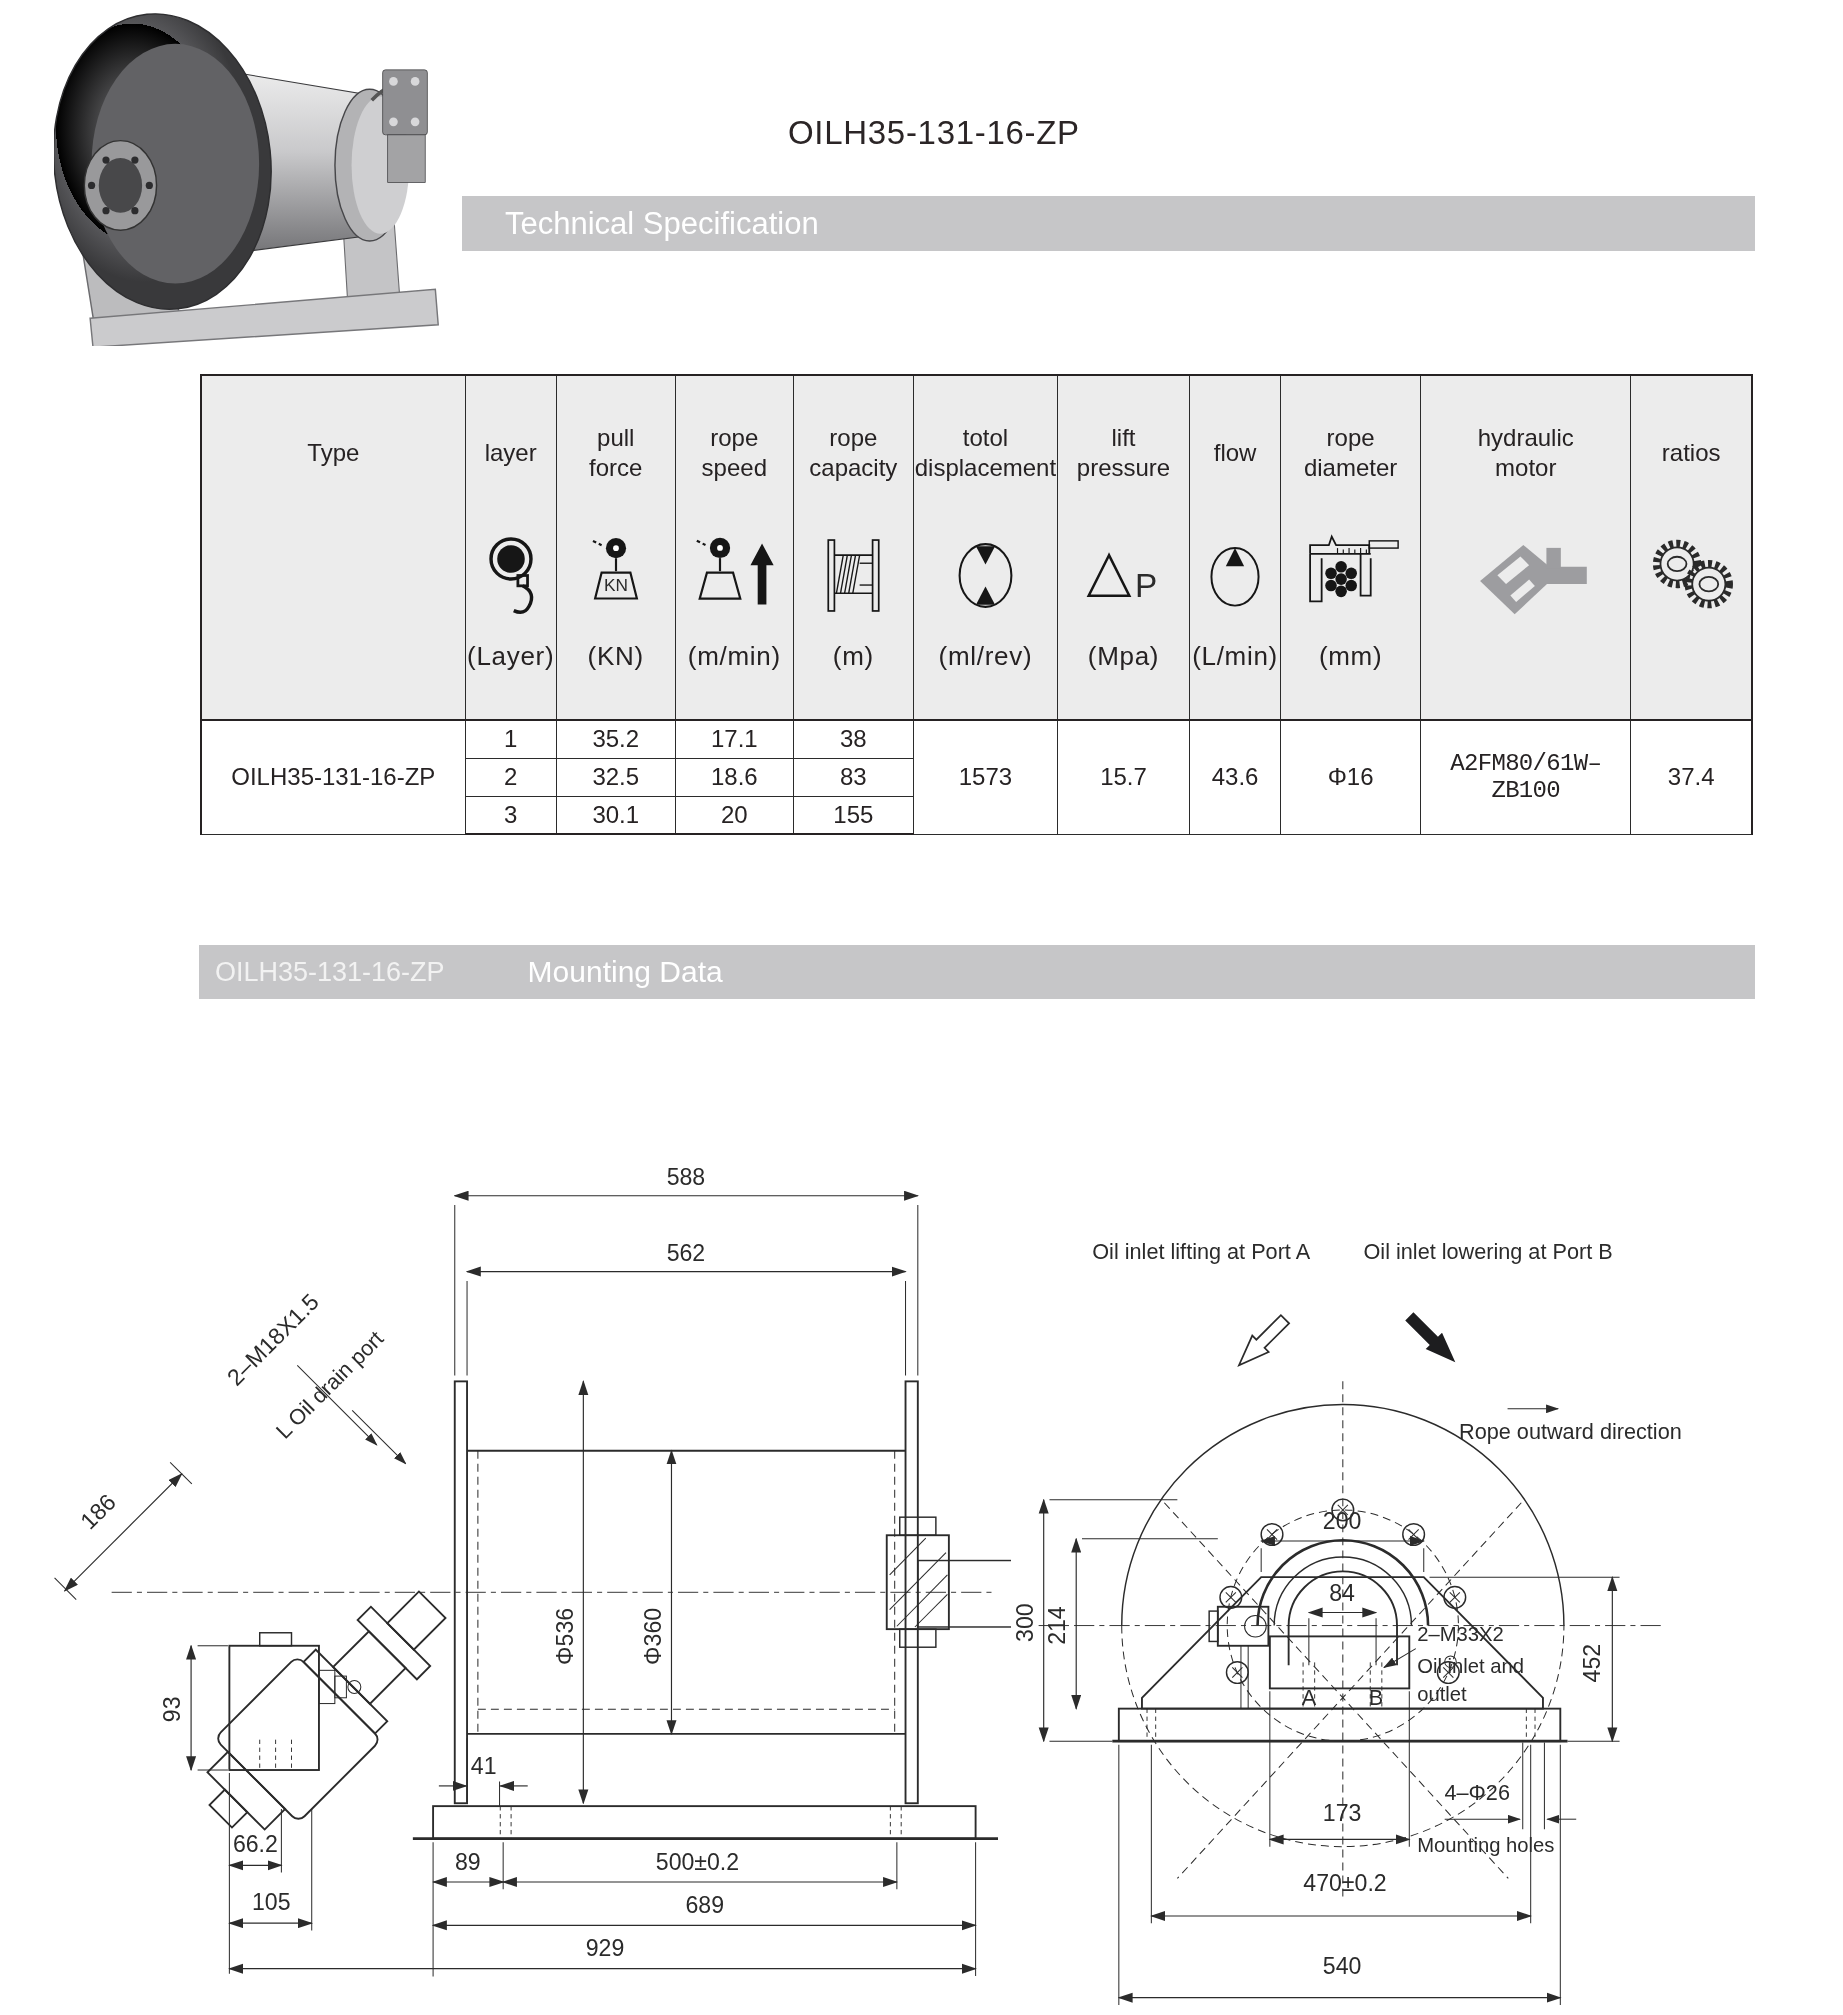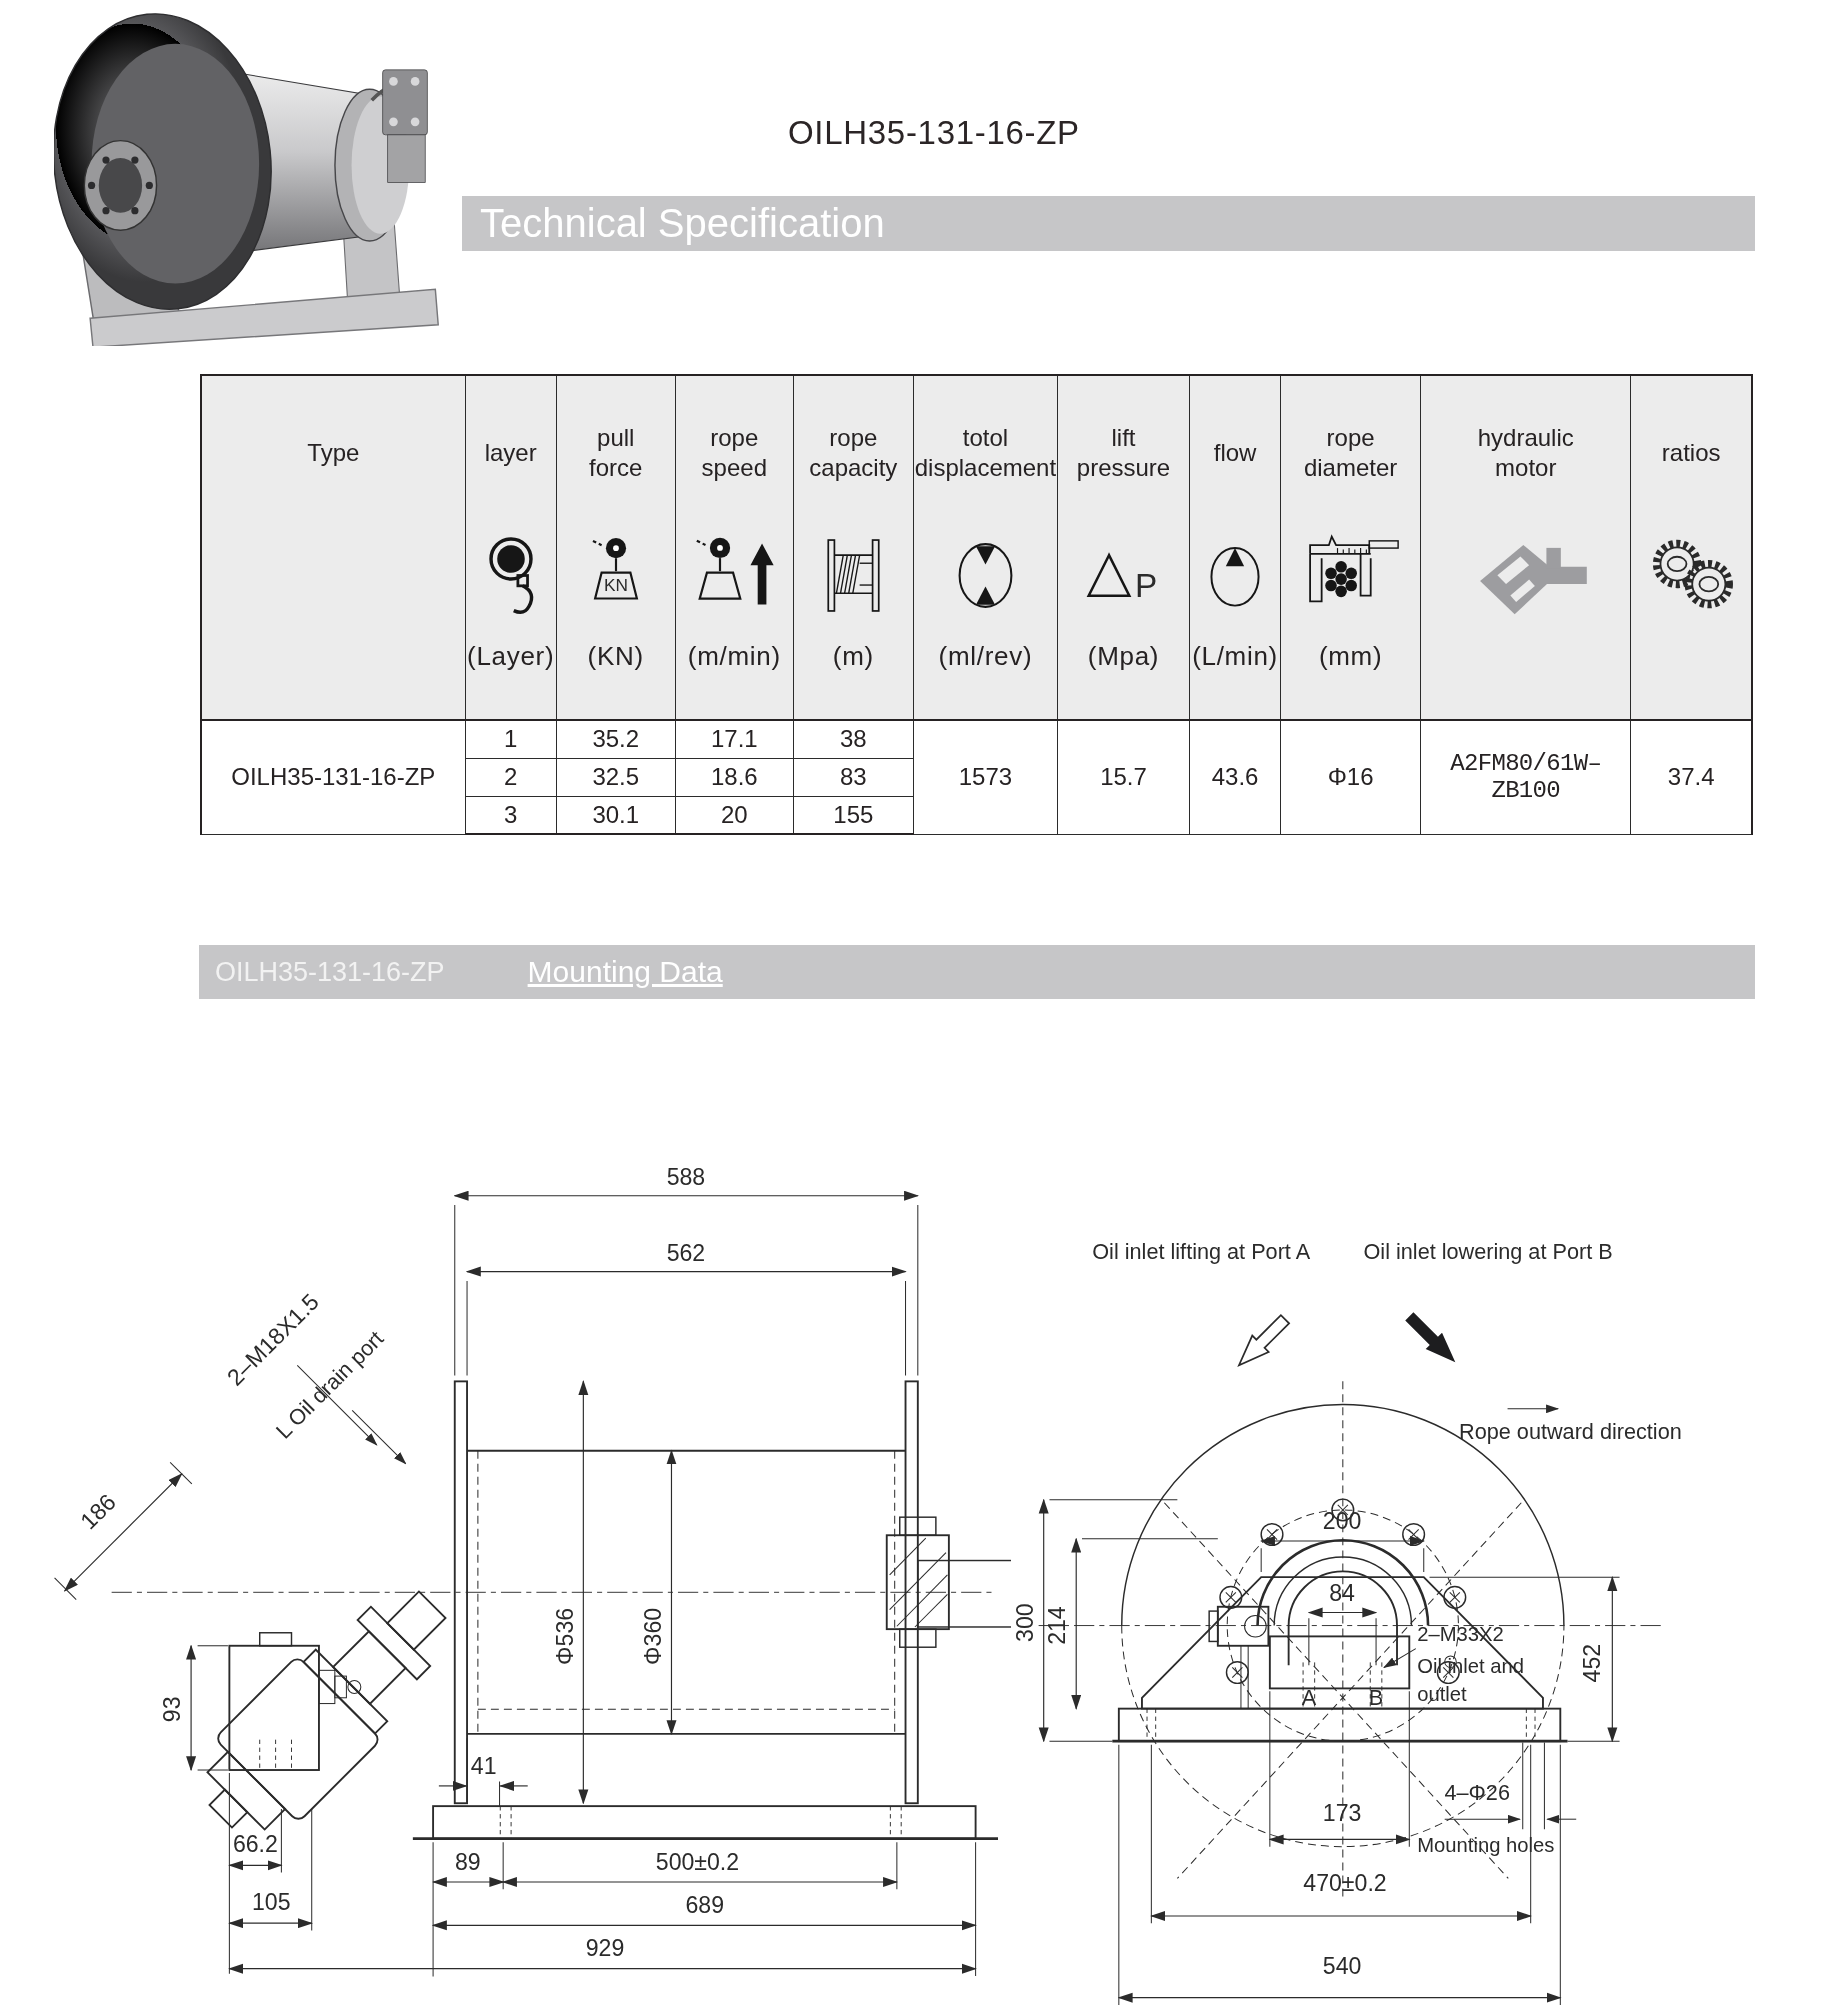--- a/index.html
+++ b/index.html
@@ -4,25 +4,25 @@
 <style>
   * { margin:0; padding:0; box-sizing:border-box; }
   body { background:#fff; font-family:"Liberation Sans", sans-serif; color:#2b2b2b; }
   .page { position:relative; width:1843px; height:2015px; background:#ffffff; overflow:hidden; }
 
   
   .photo { position:absolute; left:54px; top:5.8px; width:390px; height:340px; }
   .page-title { position:absolute; left:788px; top:114px; font-size:33px; letter-spacing:0.7px; color:#2b2526; }
   .banner1 { position:absolute; left:462px; top:196px; width:1293px; height:55px;
              background:#c6c6c8; display:flex; align-items:center; }
-  .banner1 span { color:#ffffff; font-size:40px; padding-left:18px; }
+  .banner1 span { color:#ffffff; font-size:31px; padding-left:43px; }
   .banner2 { position:absolute; left:199px; top:945px; width:1556px; height:54px;
              background:#c6c6c8; display:flex; align-items:center; }
   .banner2 .model { color:#f2f2f2; font-size:27px; padding-left:16px; }
-  .banner2 .label { color:#ffffff; font-size:30px; padding-left:83px;text-decoration:underline; }
+  .banner2 .label { color:#ffffff; font-size:30px; padding-left:83px; }
 
   
   table.spec { position:absolute; left:200px; top:374px; width:1553px; border-collapse:collapse;
                table-layout:fixed; }
   table.spec td { border:1.4px solid #2b2b2b; text-align:center; vertical-align:middle;
                   font-size:24px; color:#262223; }
   table.spec tr.hdr td { background:#ececec; border-top:2.9px solid #262223; border-bottom:2.9px solid #262223; padding:0; }
   table.spec td.first { border-left:2.2px solid #262223; }
   table.spec td.last  { border-right:2.2px solid #262223; }
   table.spec tr.r3 td { border-bottom:2.9px solid #262223; }

